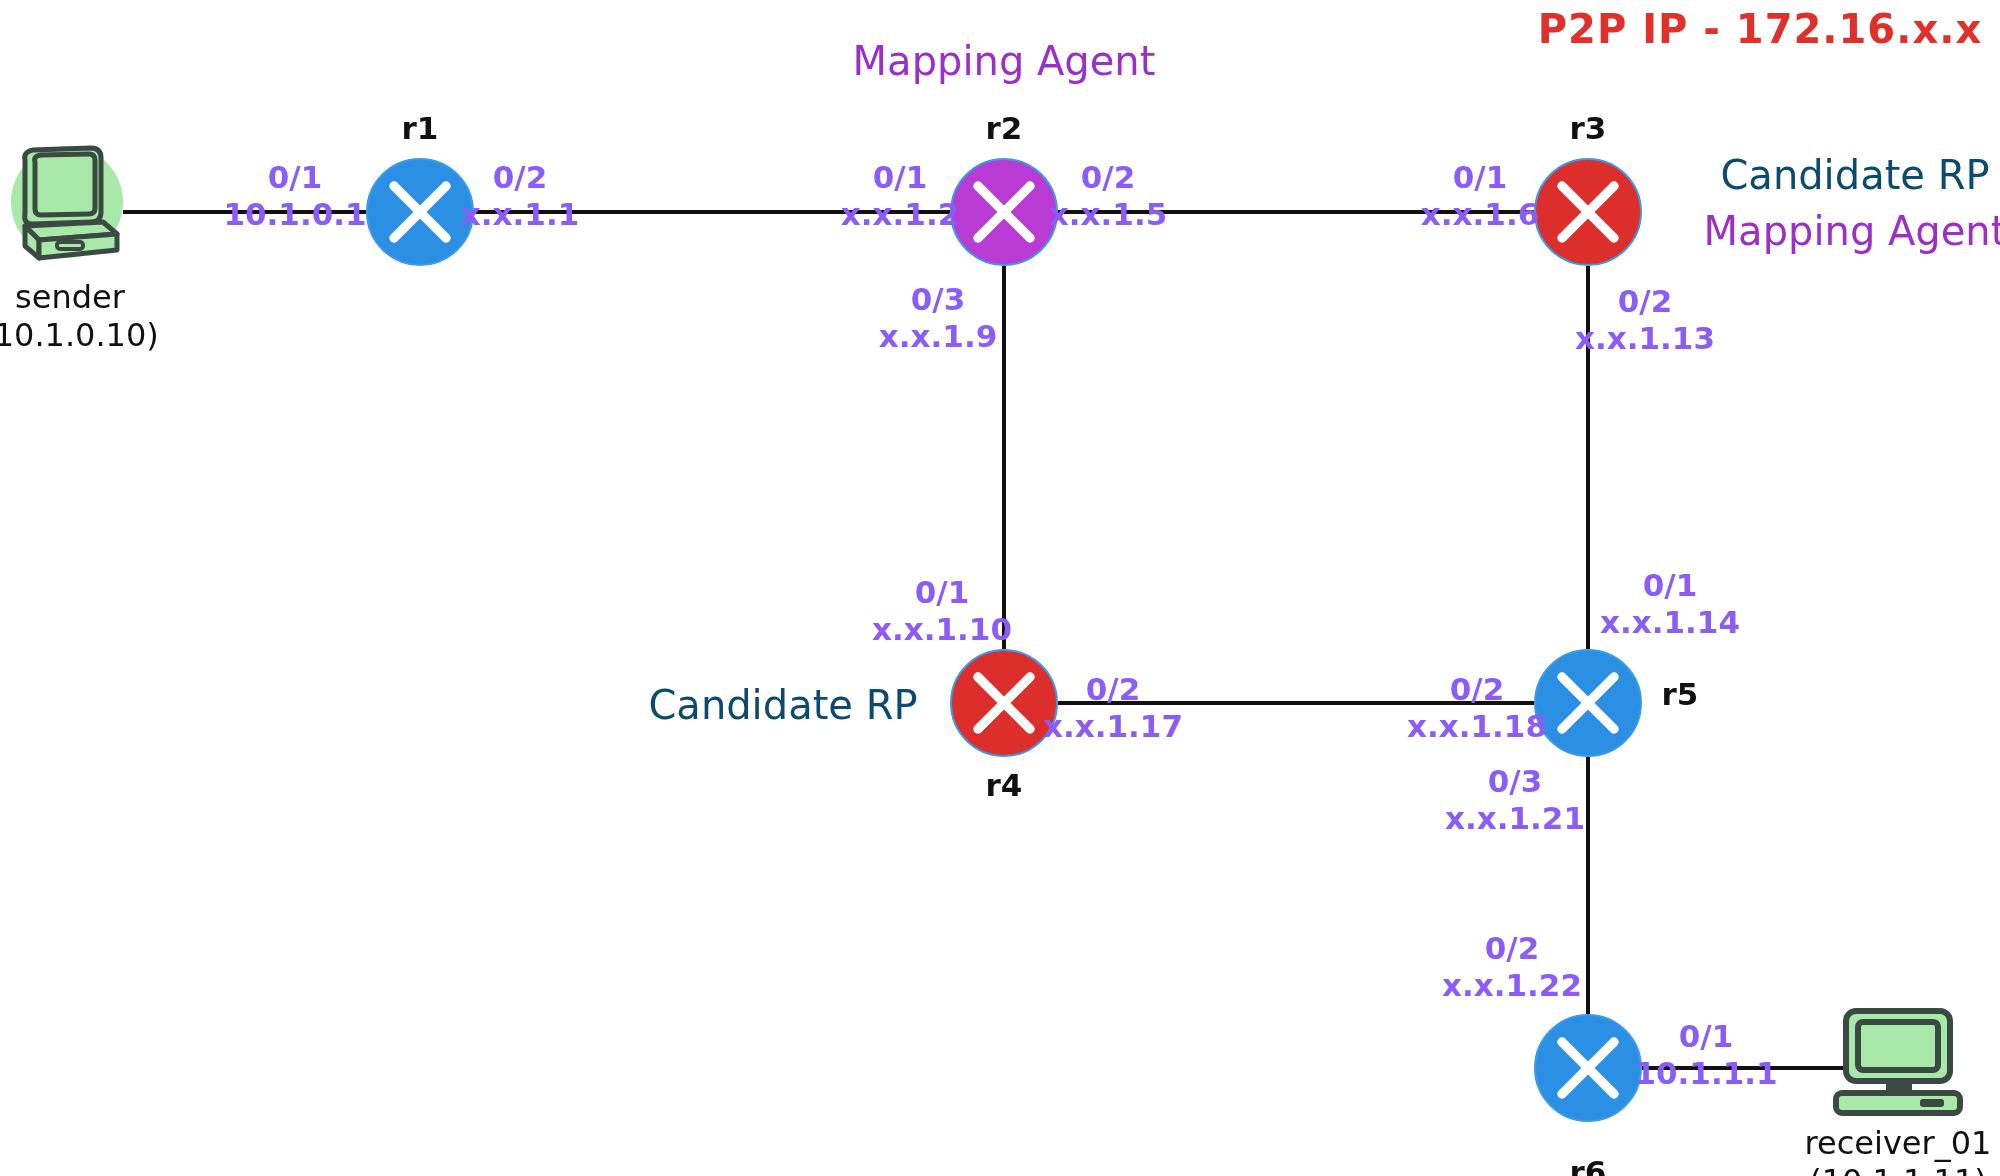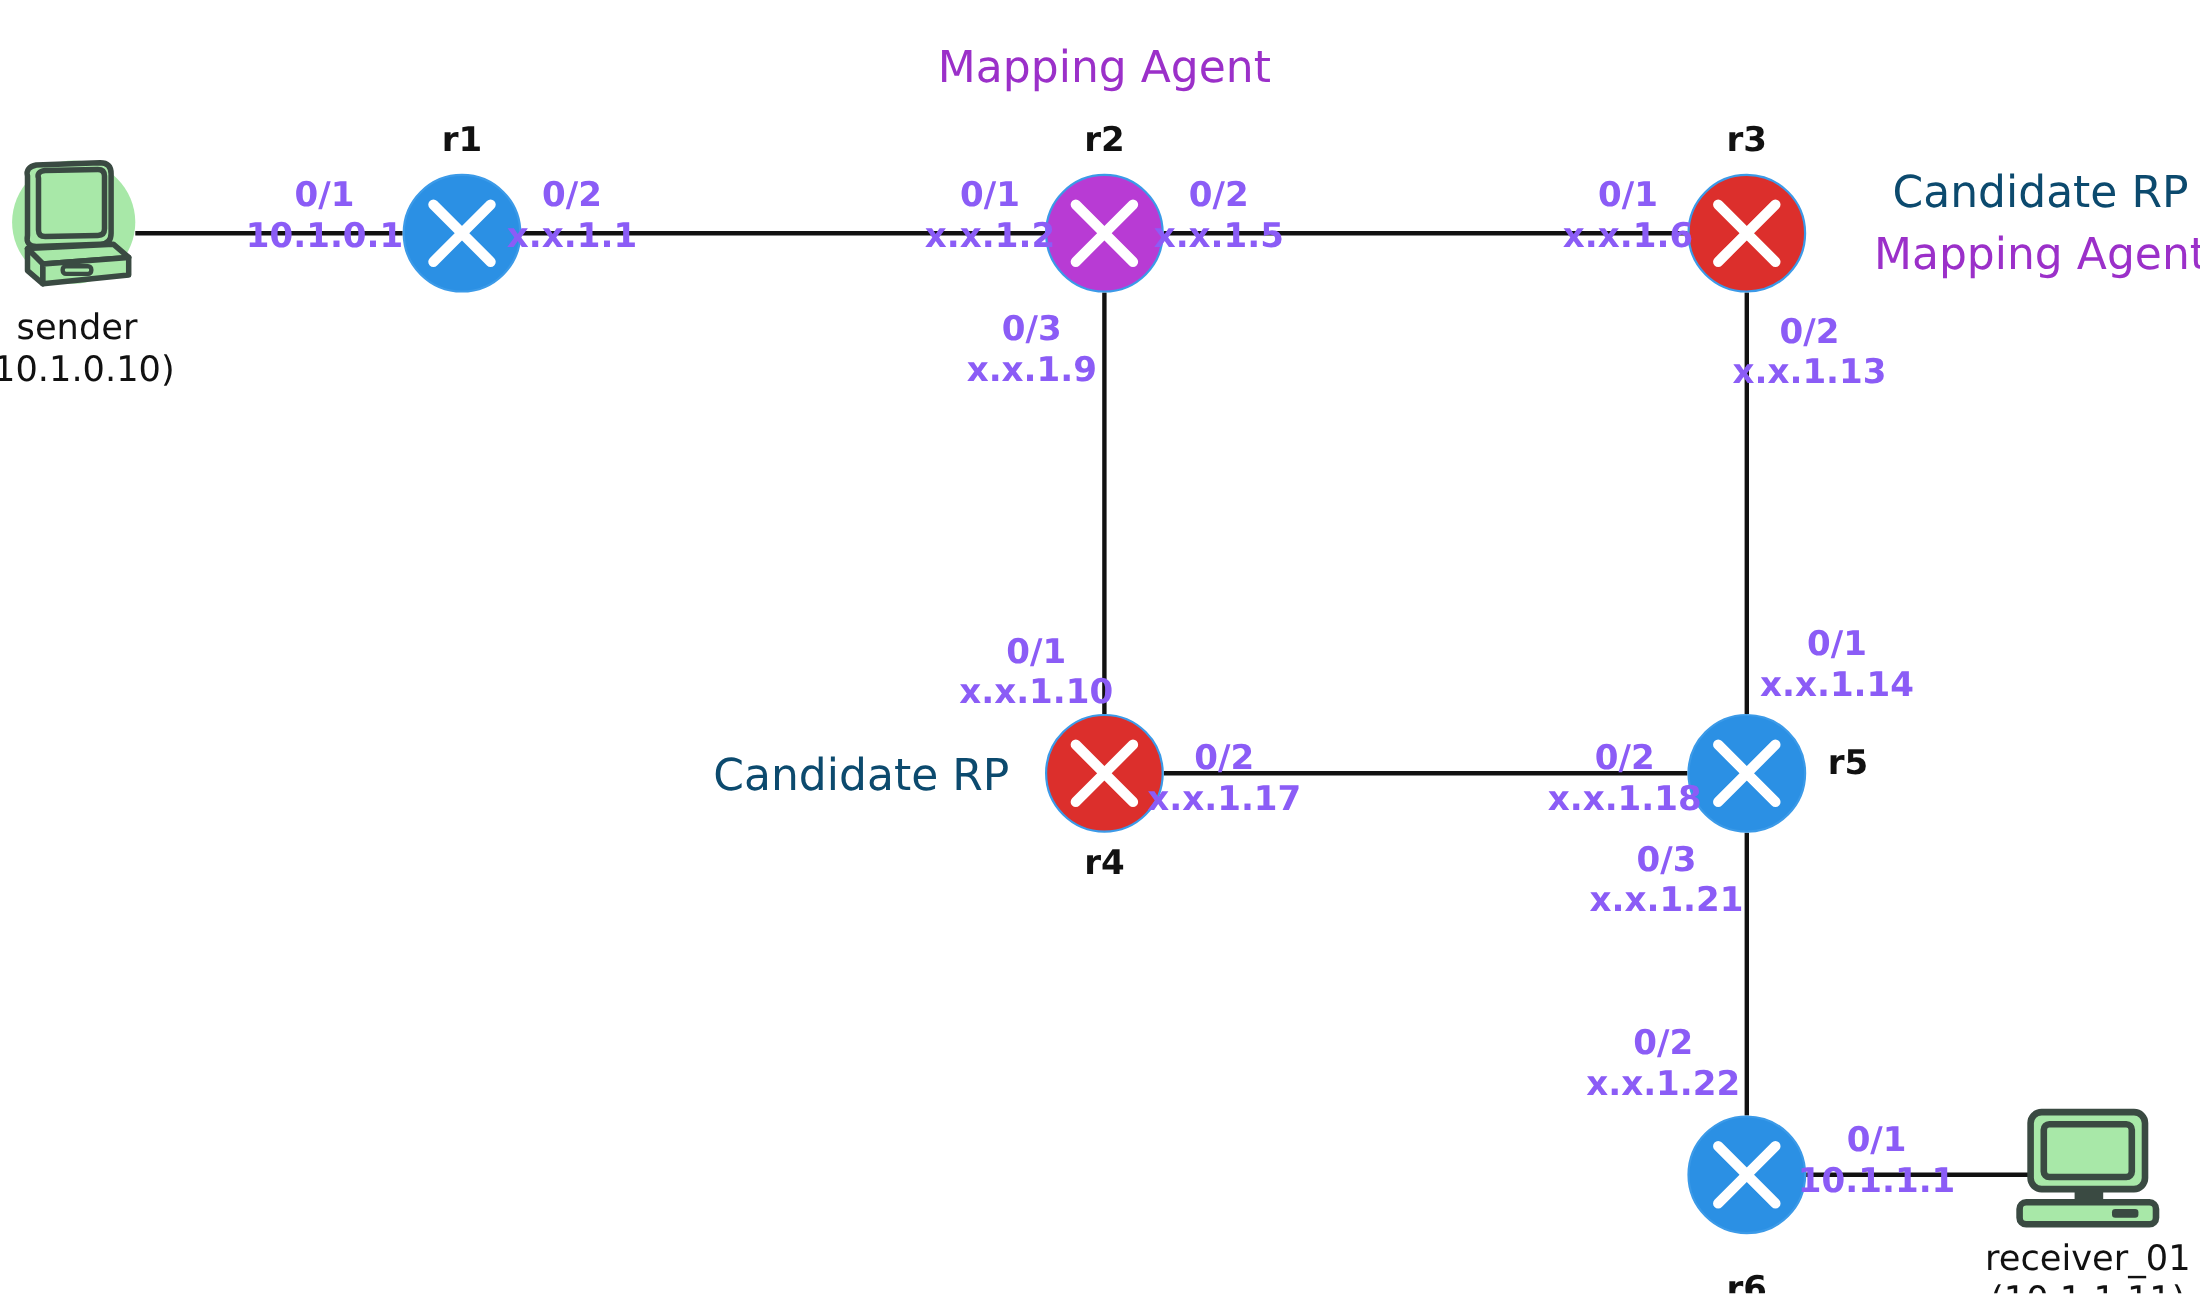--- a/index.html
+++ b/index.html
@@ -197,14 +197,15 @@
             <g stroke="#3a4a42" stroke-width="6" stroke-linejoin="round" fill="#a8e8a8">
               <rect x="8" y="90" width="124" height="20" rx="6"></rect>
             </g>
             <rect x="92" y="96" width="24" height="8" rx="3" fill="#3a4a42"></rect>
           </svg>
         </div>
       </div>
       <div class="lbl lbl-host" style="left: 1898px; top: 1163px;"><div>receiver_01</div><div>(10.1.1.11)</div></div>
     </div>
 
+  <div class="lbl lbl-title" style="left:1760px; top:30px;">P2P IP - 172.16.x.x</div>
 
 </div>
 
 </body></html>

